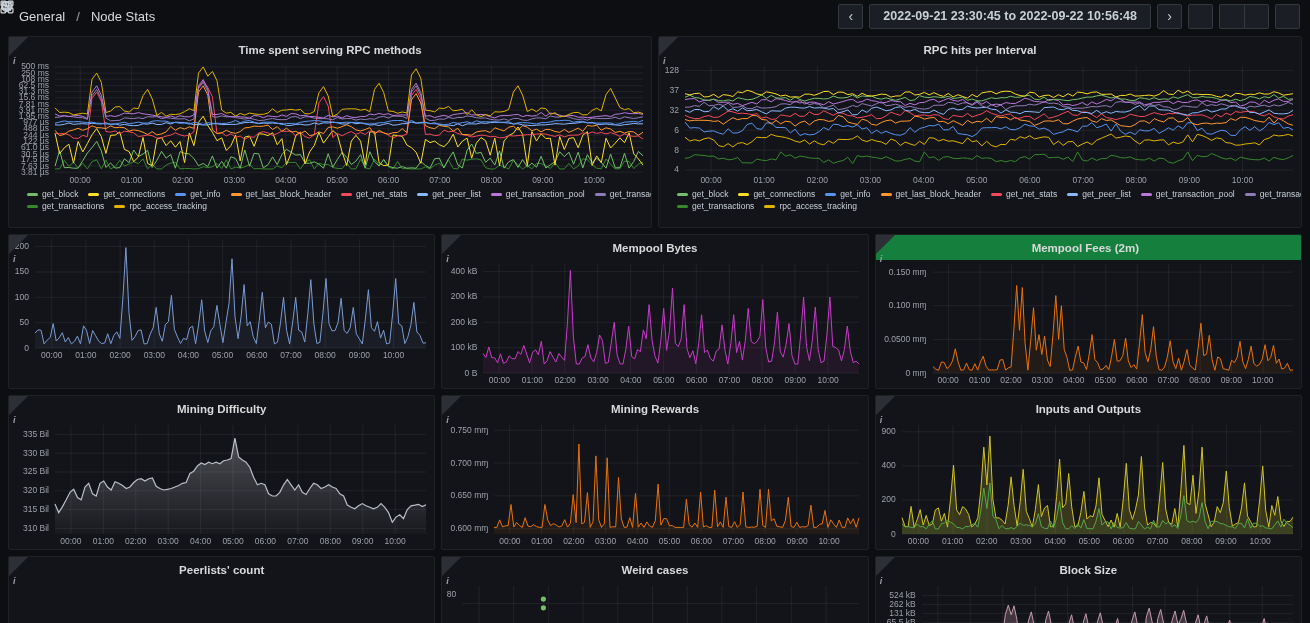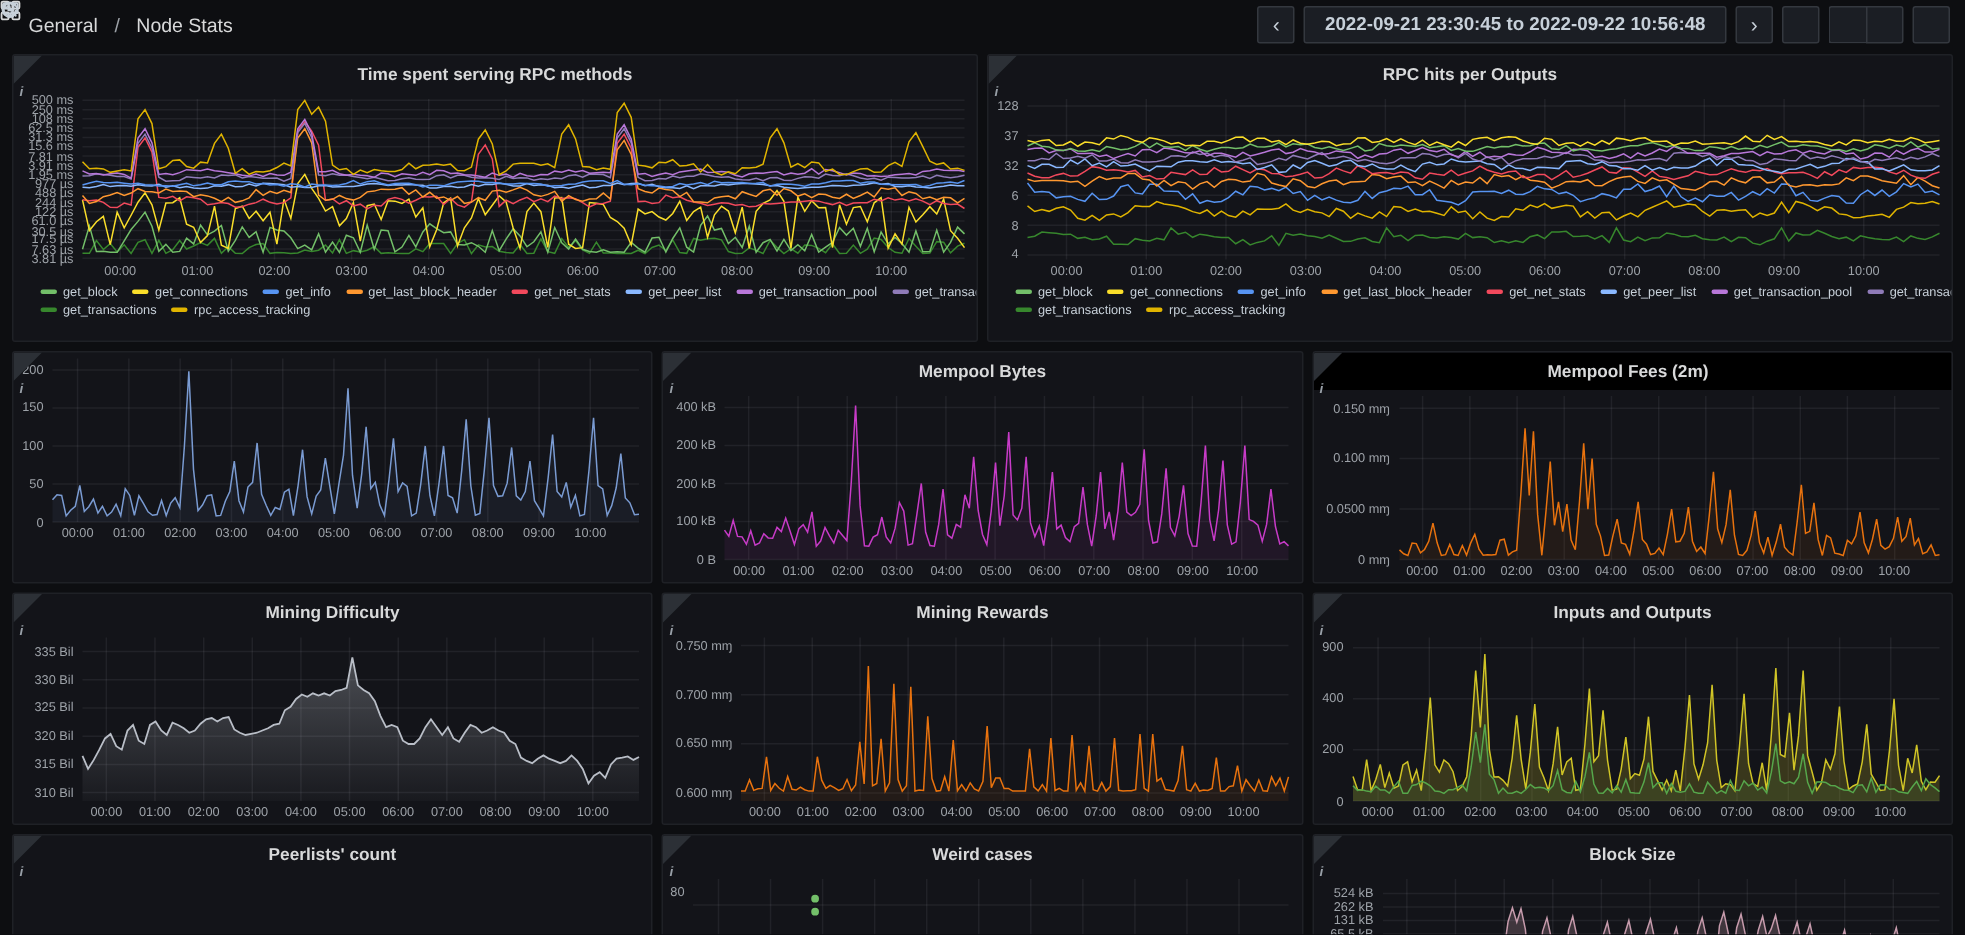--- a/index.html
+++ b/index.html
@@ -20,21 +20,21 @@
   .glyph{font-size:14px;line-height:1;color:#c7d0d9;}
   .timetext{font-weight:700;font-size:12.5px;white-space:nowrap;}
   
   .dash{display:grid;grid-template-columns:repeat(6,1fr);grid-template-rows:192px 155px 155px 155px;
         gap:6px;padding:4px 8px 0 8px;}
   .panel{position:relative;background:#131419;border:1px solid #1f2126;border-radius:2px;
          display:flex;flex-direction:column;overflow:hidden;}
   .panel.wide{grid-column:span 3;}
   .panel.third{grid-column:span 2;}
   .panel-header{height:25px;flex:0 0 25px;display:flex;align-items:center;justify-content:center;gap:6px;}
-  .panel-header.hl{background:#000000;}
+  .panel-header.hl{background:#15803d;}
   .panel-title{font-size:11.5px;font-weight:700;color:#d8d9da;margin:0;}
   .plot{position:relative;flex:1;min-height:0;}
   .legend{flex:0 0 36px;padding:1px 8px 2px 18px;display:flex;flex-direction:column;gap:2px;overflow:hidden;}
   .lrow{display:flex;align-items:center;gap:10px;flex-wrap:nowrap;}
   .litem{display:flex;align-items:center;gap:4px;font-size:8.5px;color:#c7d0d9;cursor:pointer;white-space:nowrap;}
   .swatch{width:11px;height:3px;border-radius:2px;flex:0 0 11px;}
   .info-corner{position:absolute;top:0;left:0;width:0;height:0;z-index:5;cursor:pointer;
                border-top:19px solid #2c3036;border-right:19px solid transparent;}
   .info-corner span{position:absolute;top:0px;left:4px;font-size:9px;font-style:italic;font-weight:700;color:#99a0a8;}
   .ylab{position:absolute;font-size:8.5px;line-height:9px;color:#9da2a8;text-align:right;pointer-events:none;}
@@ -255,21 +255,21 @@
             </div>
           </div>
         </div>
     </section>
 
     <section class="panel wide">
       <div class="info-corner">
           <span>i</span>
         </div>
       <header class="panel-header">
-        <h2 class="panel-title">RPC hits per Outputs</h2>
+        <h2 class="panel-title">RPC hits per Interval</h2>
       </header>
       <div class="plot">
           <svg width="642" height="126">
             <defs>
               <linearGradient id="g1" x1="0" y1="0" x2="0" y2="1">
                 <stop offset="0" stop-color="#cdd2da" stop-opacity="0.30"></stop>
                 <stop offset="1" stop-color="#cdd2da" stop-opacity="0.03"></stop>
               </linearGradient>
             </defs>
             <line class="grid-line" x1="26" x2="634" y1="8.6" y2="8.6"></line>

